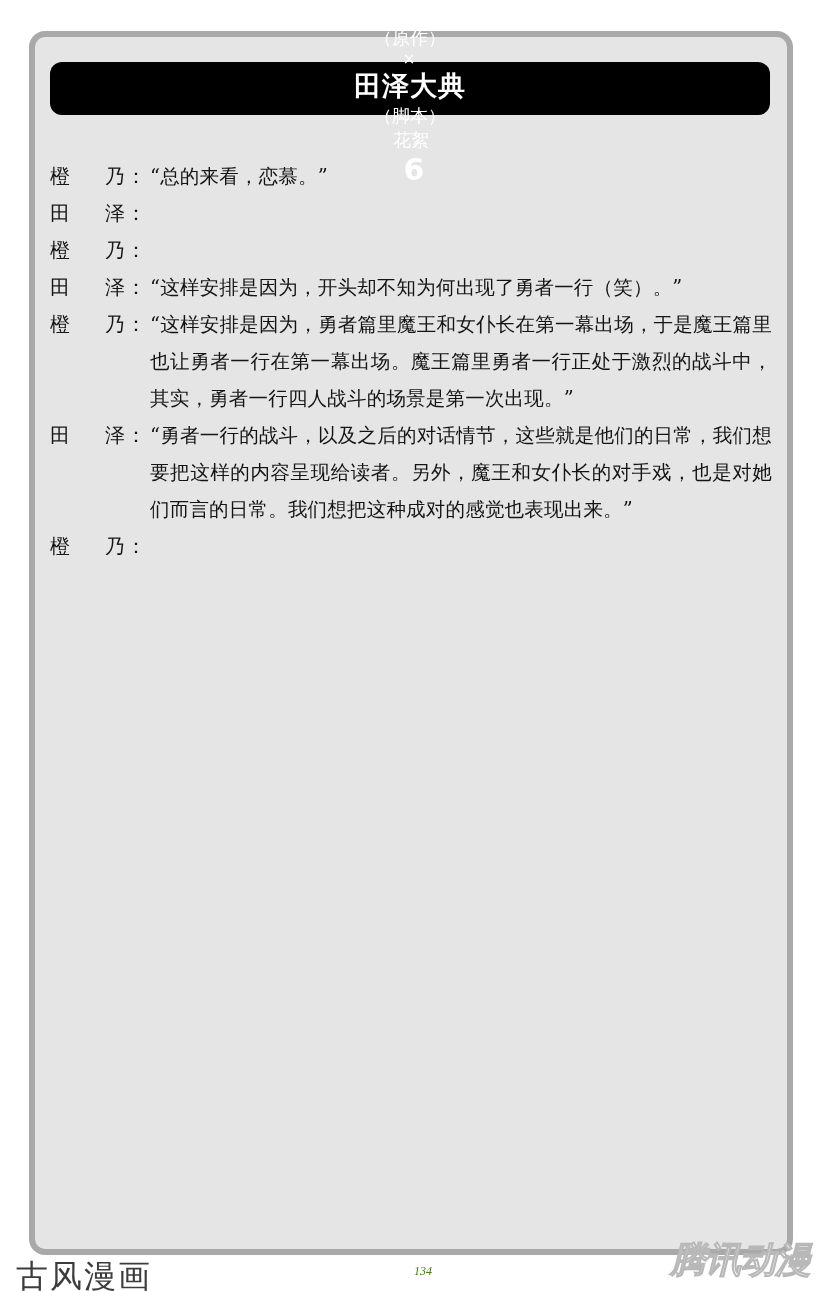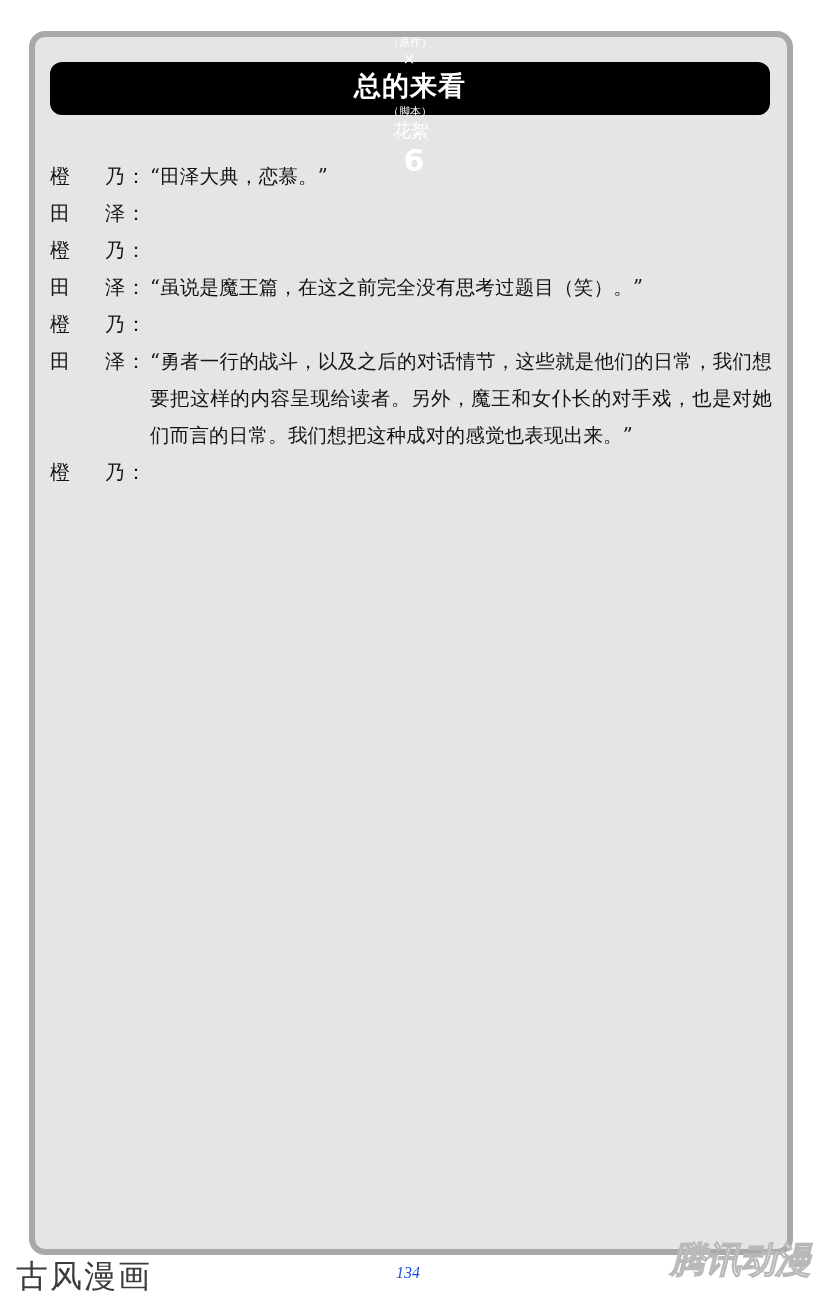--- a/index.html
+++ b/index.html
@@ -41,21 +41,21 @@
       font-family: "DejaVu Sans", "Liberation Sans", sans-serif;
       white-space: nowrap;
       flex-direction: column;
     }
     .title-bar .name {
       font-size: 27px;
       font-weight: bold;
       letter-spacing: 1px;
     }
     .title-bar .role {
-      font-size: 11px;
+      font-size: 18px;
       font-weight: normal;
       margin: 0 4px;
     }
     .title-bar .times {
       font-size: 15px;
       margin: 0 4px 0 2px;
     }
     .title-bar .suffix {
       font-size: 18px;
       margin-left: 2px;
@@ -98,26 +98,26 @@
       position: absolute;
       left: 16px;
       top: 1255px;
       font-family: "DejaVu Serif", "Liberation Serif", serif;
       font-size: 32px;
       color: #3c3c3c;
       letter-spacing: 2px;
     }
     .page-number {
       position: absolute;
-      left: 396px;
+      left: 414px;
       top: 1264px;
       font-family: "Liberation Serif", "DejaVu Serif", serif;
       font-style: italic;
-      font-size: 16px;
-      color: #1d4ed8;
+      font-size: 12px;
+      color: #4d7c0f;
     }
     .watermark {
       position: absolute;
       left: 670px;
       top: 1236px;
       font-family: "DejaVu Sans", "Liberation Sans", sans-serif;
       font-size: 36px;
       font-weight: bold;
       font-style: italic;
       color: rgba(255,255,255,0.85);
@@ -127,34 +127,34 @@
   </style>
 </head>
 <body>
 
 <div class="frame"></div>
 
 <div class="title-bar">
   <span class="name">橙乃真希</span>
   <span class="role">（原作）</span>
   <span class="times">×</span>
-  <span class="name">总的来看</span>
+  <span class="name">田泽大典</span>
   <span class="role">（脚本）</span>
   <span class="suffix">花絮</span>
   <span class="num">6</span>
 </div>
 
 <div class="dialogue">
   <div class="entry">
     <div class="speaker">
       <span class="c1">橙</span>
       <span class="c2">乃</span>
       <span class="colon">：</span>
     </div>
-    <div class="speech">“田泽大典，恋慕。”</div>
+    <div class="speech">“总的来看，恋慕。”</div>
   </div>
 
   <div class="entry">
     <div class="speaker">
       <span class="c1">田</span>
       <span class="c2">泽</span>
       <span class="colon">：</span>
     </div>
   </div>
 
@@ -165,29 +165,30 @@
       <span class="colon">：</span>
     </div>
   </div>
 
   <div class="entry">
     <div class="speaker">
       <span class="c1">田</span>
       <span class="c2">泽</span>
       <span class="colon">：</span>
     </div>
-    <div class="speech">“虽说是魔王篇，在这之前完全没有思考过题目（笑）。”</div>
-  </div>
-
-  <div class="entry">
-    <div class="speaker">
-      <span class="c1">橙</span>
-      <span class="c2">乃</span>
-      <span class="colon">：</span>
-    </div>
+    <div class="speech">“这样安排是因为，开头却不知为何出现了勇者一行（笑）。”</div>
+  </div>
+
+  <div class="entry">
+    <div class="speaker">
+      <span class="c1">橙</span>
+      <span class="c2">乃</span>
+      <span class="colon">：</span>
+    </div>
+    <div class="speech">“这样安排是因为，勇者篇里魔王和女仆长在第一幕出场，于是魔王篇里也让勇者一行在第一幕出场。魔王篇里勇者一行正处于激烈的战斗中，其实，勇者一行四人战斗的场景是第一次出现。”</div>
   </div>
 
   <div class="entry">
     <div class="speaker">
       <span class="c1">田</span>
       <span class="c2">泽</span>
       <span class="colon">：</span>
     </div>
     <div class="speech">“勇者一行的战斗，以及之后的对话情节，这些就是他们的日常，我们想要把这样的内容呈现给读者。另外，魔王和女仆长的对手戏，也是对她们而言的日常。我们想把这种成对的感觉也表现出来。”</div>
   </div>

